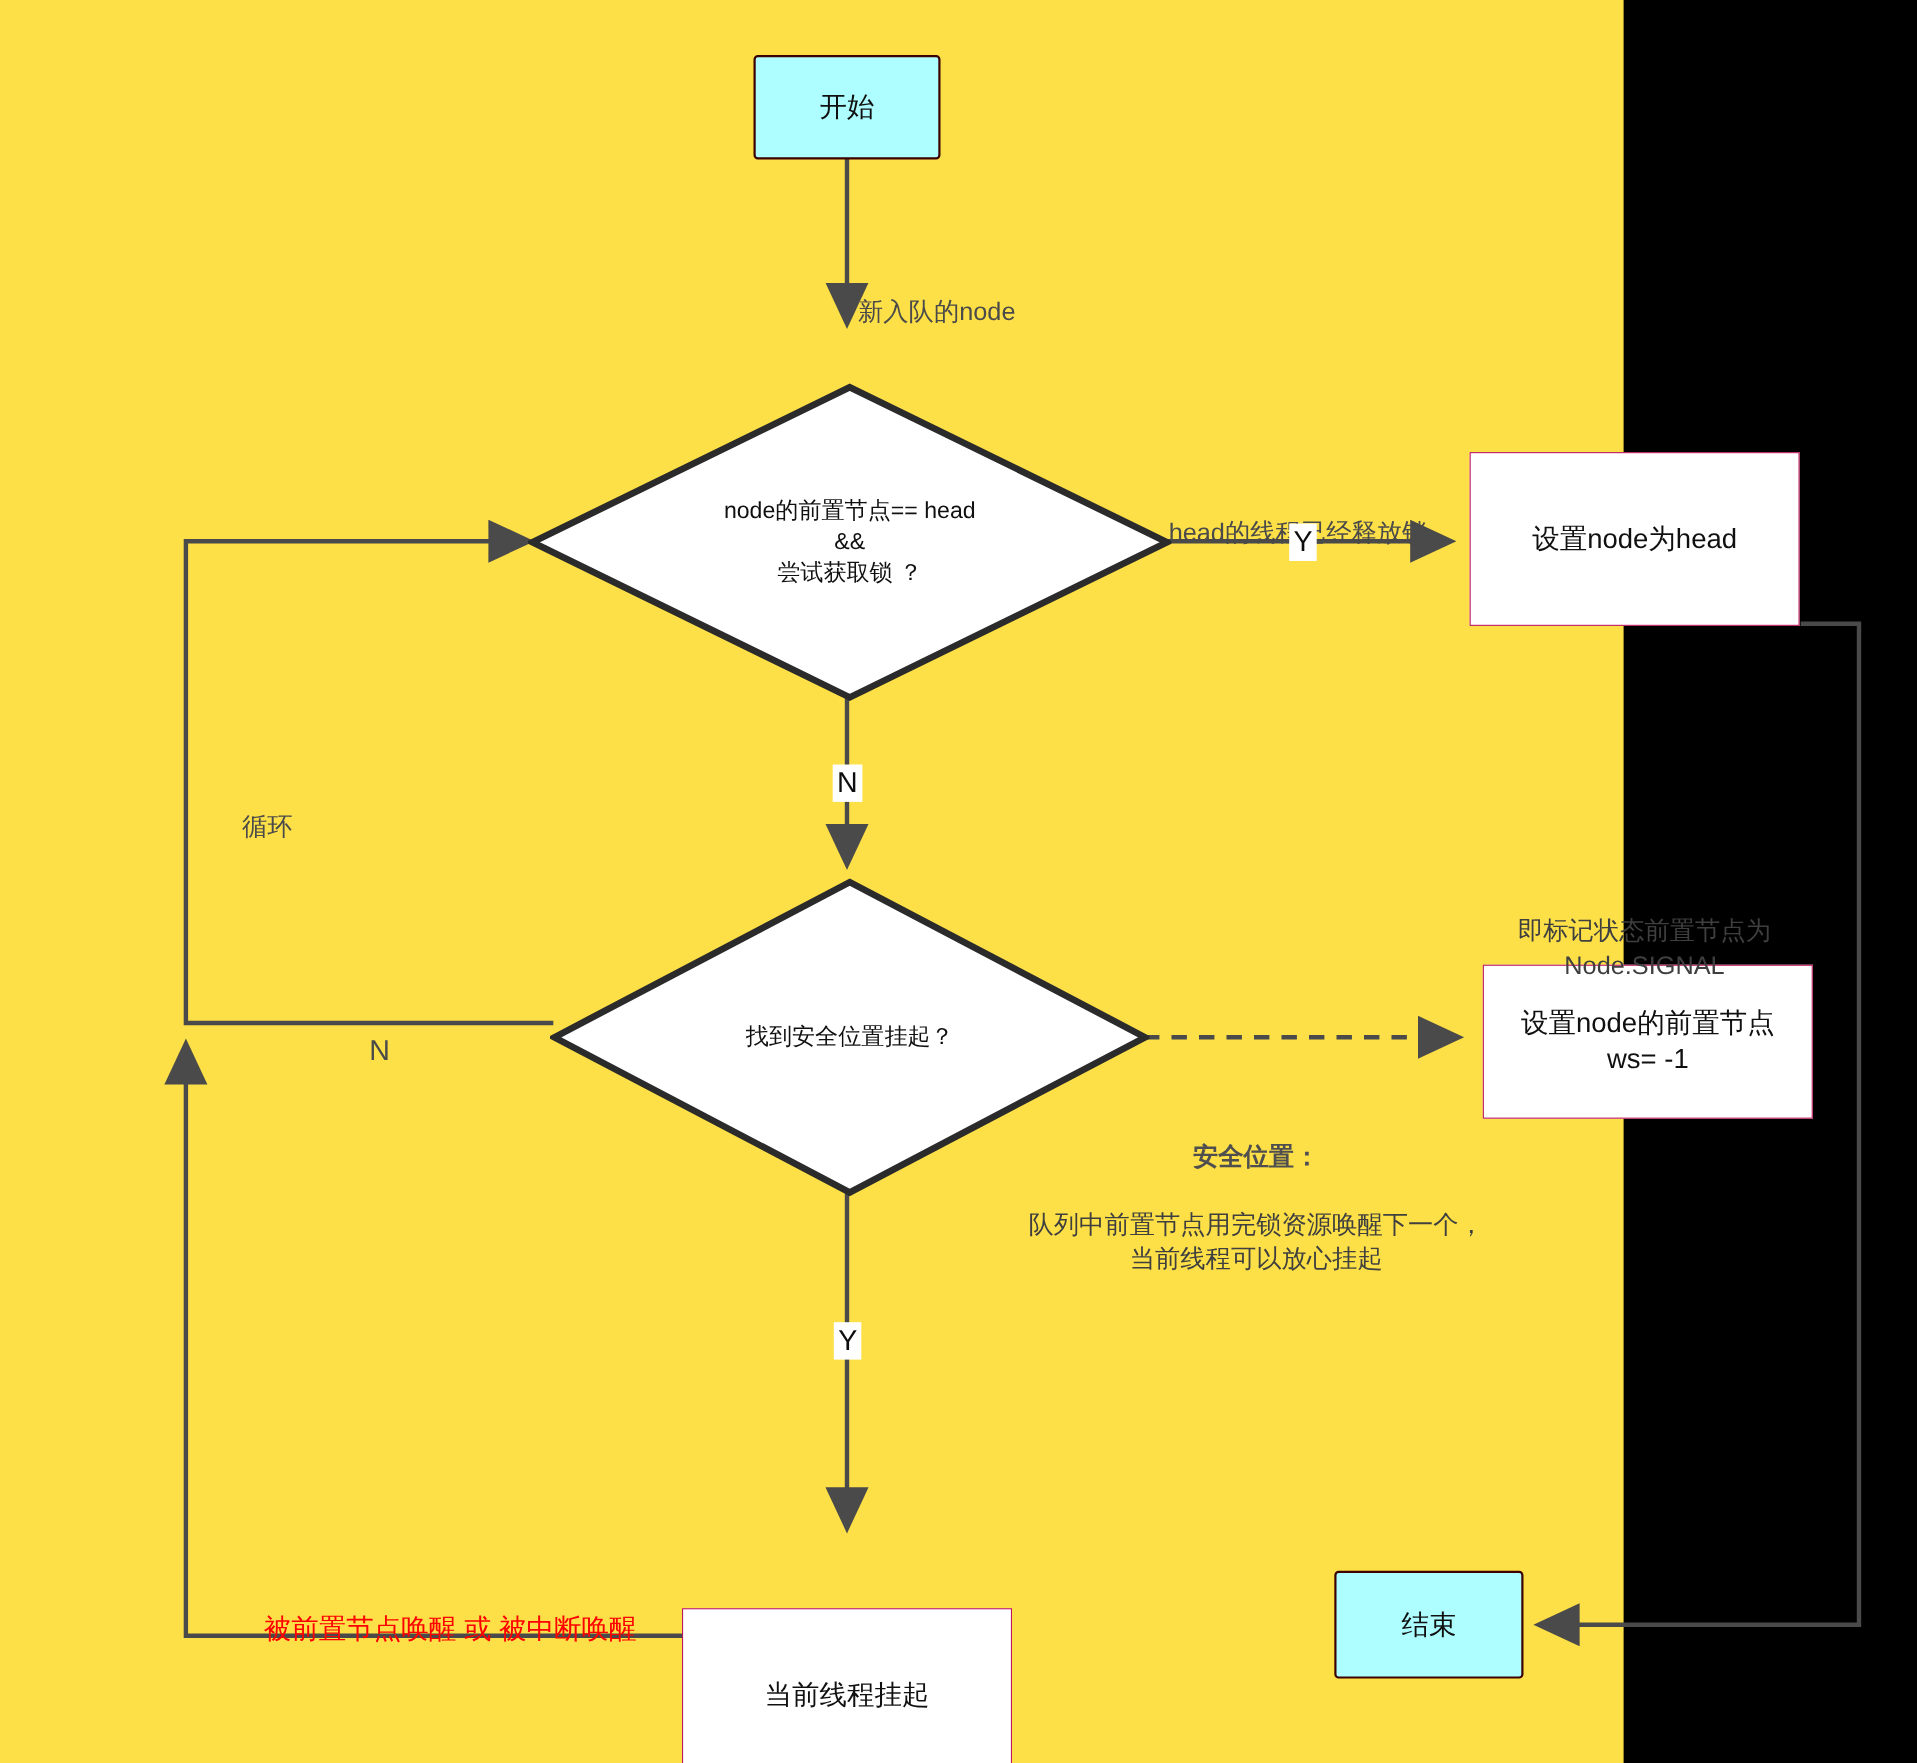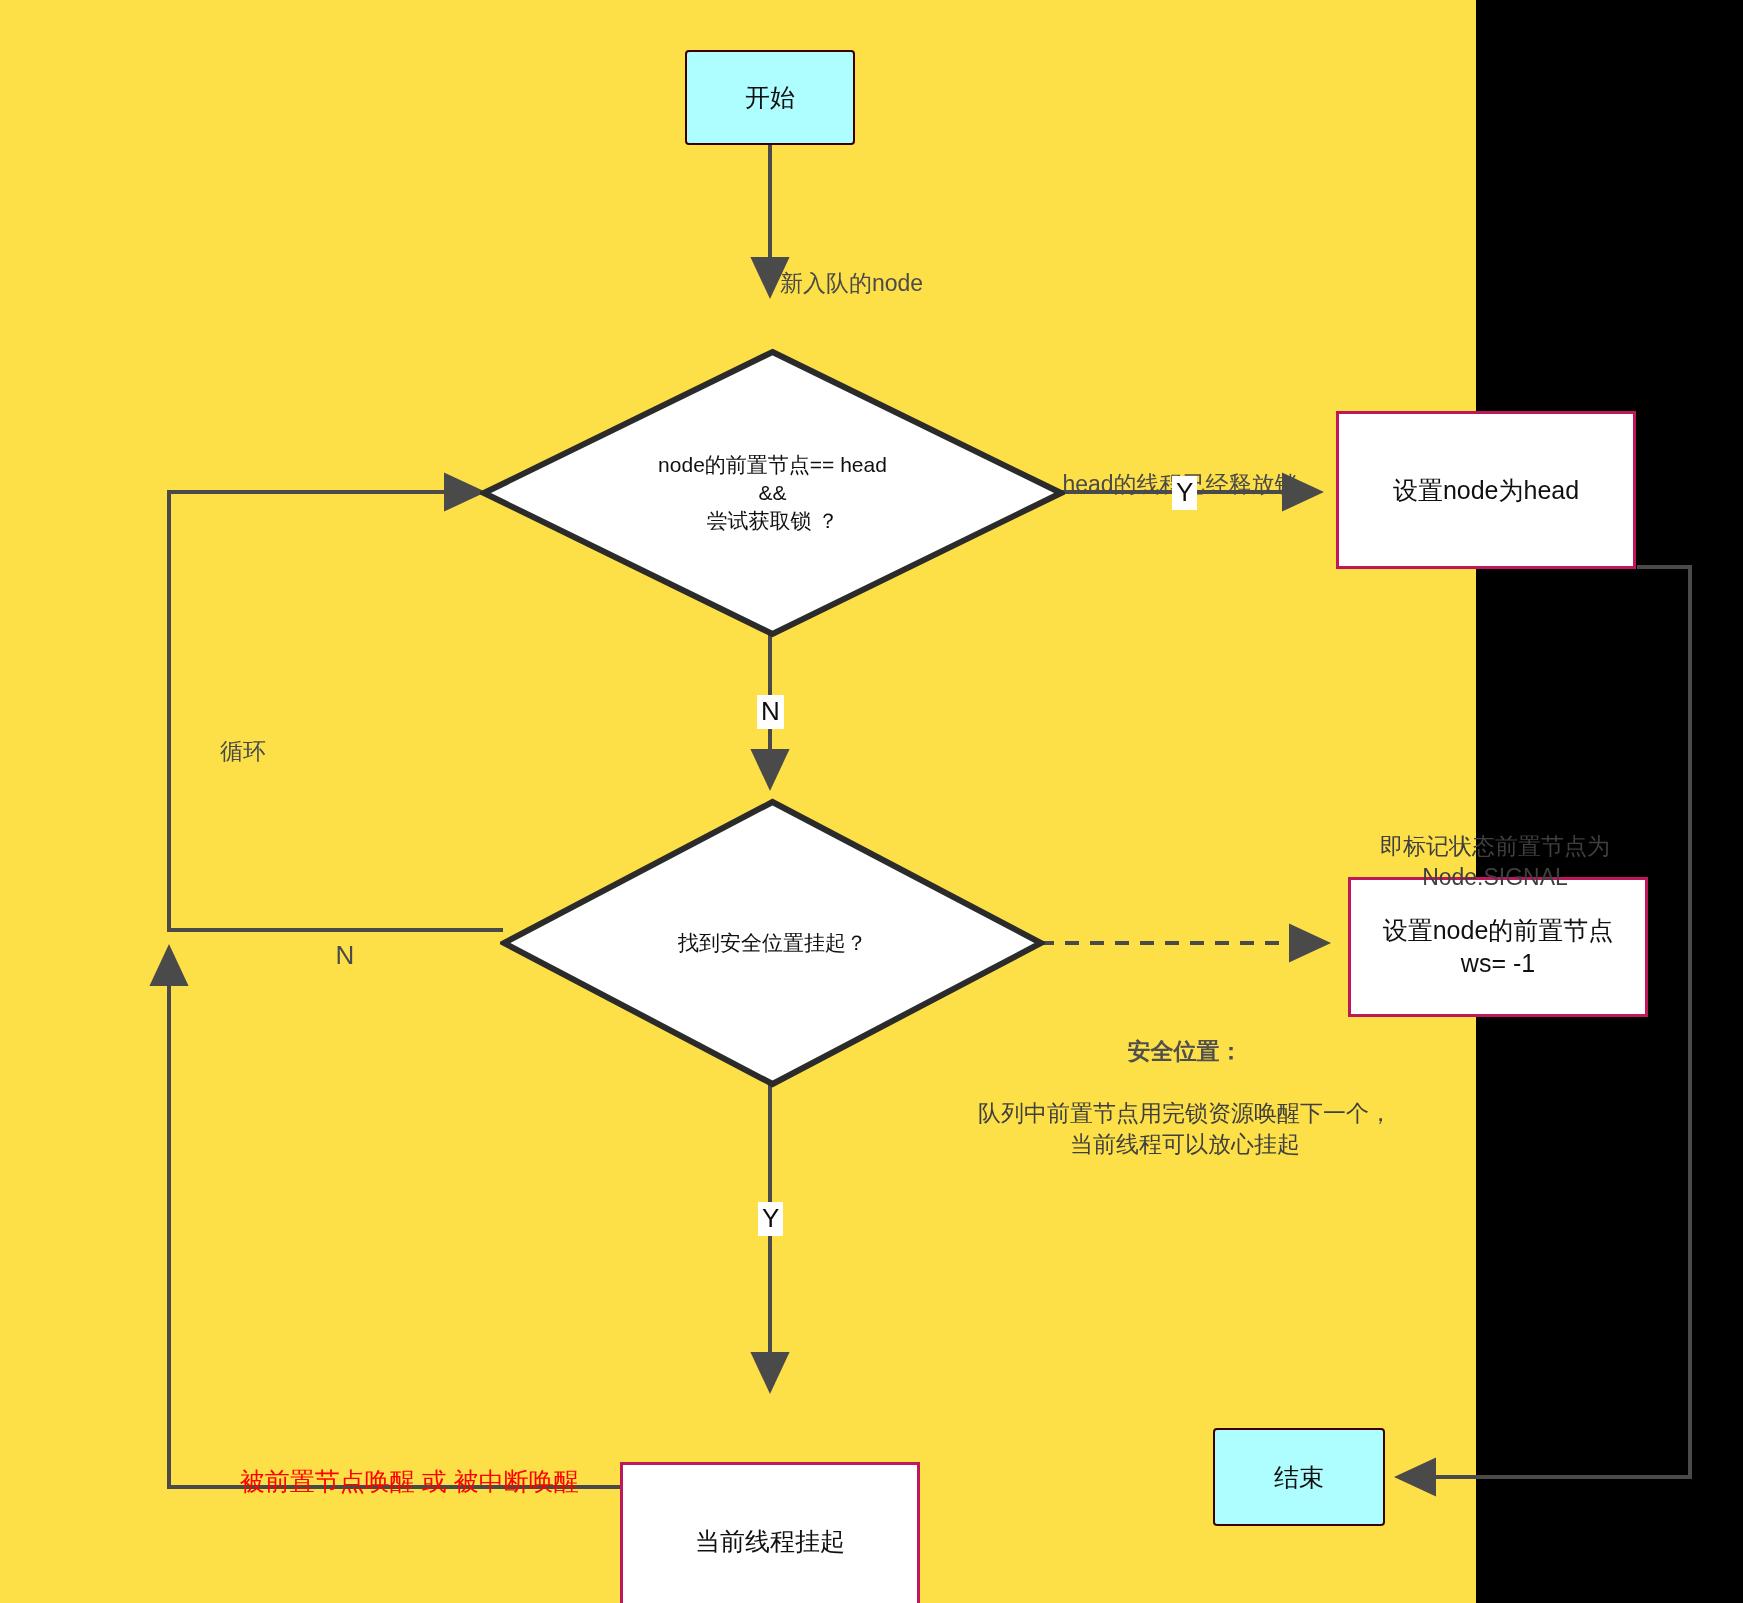--- a/index.html
+++ b/index.html
@@ -40,21 +40,21 @@
     white-space: pre-line;
     z-index: 3;
   }
   .terminal {
     background: #aefeff;
     border: 2px solid #3d0000;
     border-radius: 4px;
   }
   .process {
     background: #ffffff;
-    border: 3px solid #be185d;
+    border: 1px solid #be185d;
   }
   .diamond-wrap {
     position: absolute;
     z-index: 3;
   }
   .diamond-label {
     position: absolute;
     left: 0;
     top: 0;
     width: 100%;
@@ -203,21 +203,21 @@
   <div class="note" style="left:1330px; top:800px; width:330px;">
     <span>即标记状态前置节点为
 Node.SIGNAL</span>
   </div>
 
   <div class="node process" style="left:1348px; top:877px; width:300px; height:140px;">
     <span>设置node的前置节点
 ws= -1</span>
   </div>
 
-  <div class="note" style="left:935px; top:1005px; width:500px;">
+  <div class="note" style="left:892px; top:1005px; width:500px;">
     <b>安全位置：</b><br>
     <span>队列中前置节点用完锁资源唤醒下一个，
 当前线程可以放心挂起</span>
   </div>
 
   <div class="ylabel" style="left:758px; top:1202px;">
     <span>Y</span>
   </div>
 
   <div class="red-note" style="left:212px; top:1432px;">

